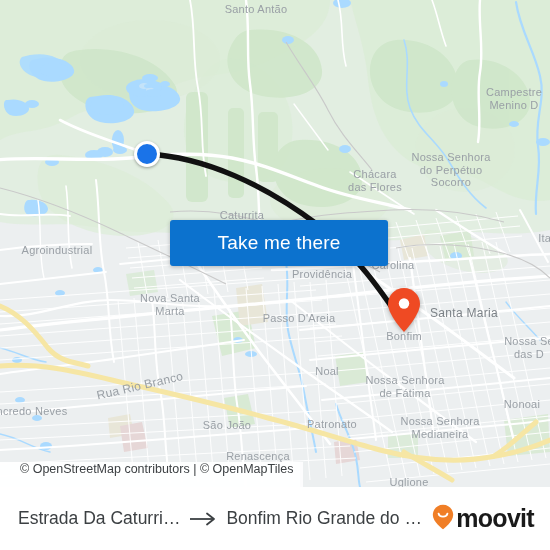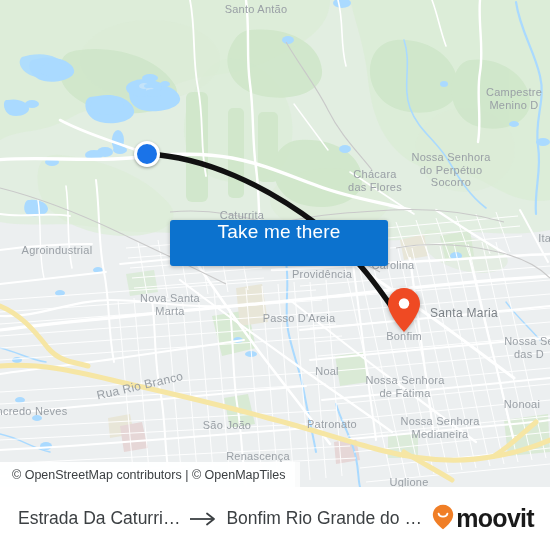--- a/index.html
+++ b/index.html
@@ -79,33 +79,32 @@
     background: #0c72ce;
     border: none;
     border-radius: 3px;
     color: #ffffff;
     font-size: 19px;
     font-family: "Liberation Sans", sans-serif;
     letter-spacing: 0.2px;
     cursor: pointer;
     box-shadow: 0 1px 4px rgba(0,0,0,0.25);
     display: flex;
-    align-items: flex-start;
+    align-items: center;
     justify-content: center;
   }
 
   
   #attribution {
     position: absolute;
     left: 0;
     top: 462px;
     height: 25px;
-    padding: 0 10px 0 12px;
-    display: flex;
-    align-items: center;
+    padding: 0 10px 0 20px;
+    display: flex;
     background: rgba(255,255,255,0.82);
     color: #3c4043;
     font-size: 12.5px;
     white-space: nowrap;
     font-family: "Liberation Sans", sans-serif;
   }
 
   
   #bottombar {
     position: absolute;

